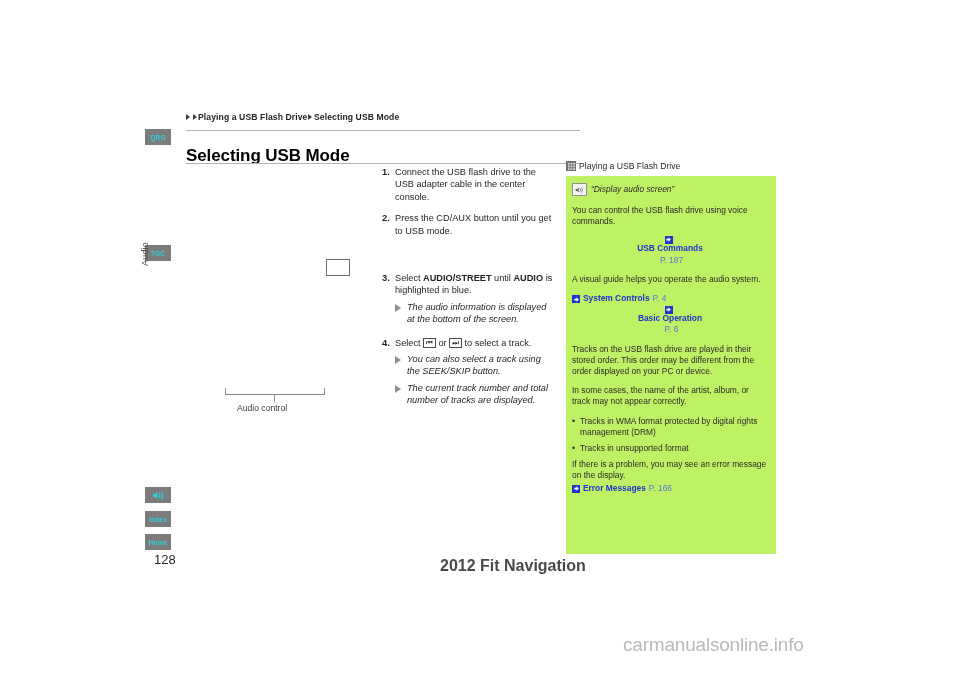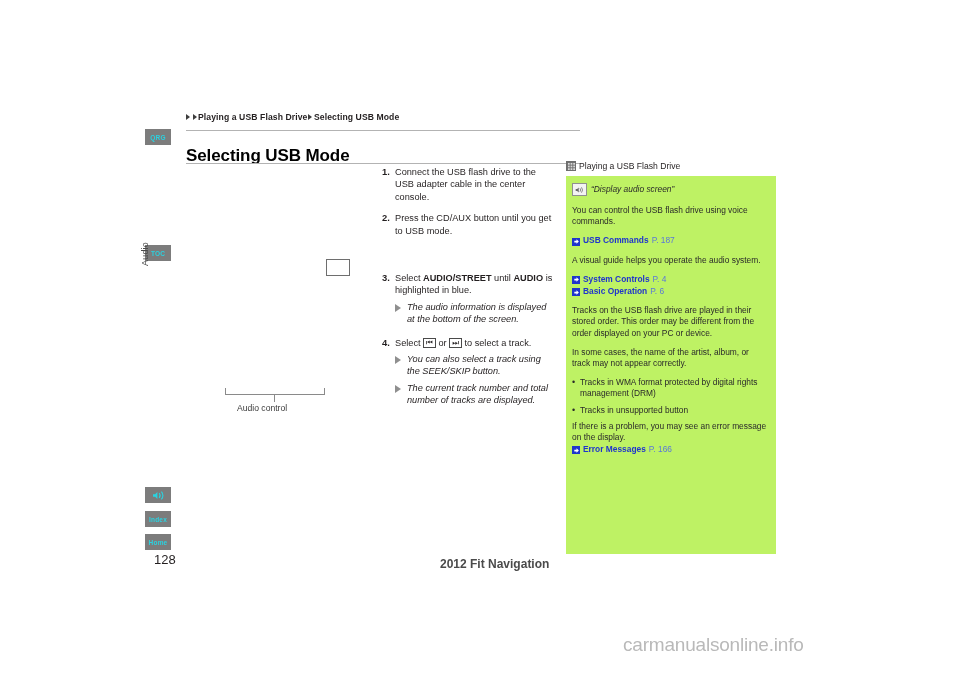--- a/index.html
+++ b/index.html
@@ -274,21 +274,21 @@
   .ref-name {
     color: #1f35cc;
     font-weight: bold;
     font-size: 8.4px;
   }
   .ref-page {
     color: #5a78d8;
     font-size: 8.4px;
     margin-left: 3px;
   }
-  .ref-block { margin-bottom: 8px; }
+  .ref-block { margin-bottom: 8px; flex-direction: column; }
 
   .bullet {
     display: flex;
     margin-bottom: 5px;
   }
   .bullet-dot {
     flex: 0 0 8px;
     font-size: 9px;
     line-height: 11.2px;
     color: #2a2a2a;
@@ -301,21 +301,21 @@
     left: 154px;
     top: 552px;
     font-size: 13px;
     font-weight: normal;
     color: #231f20;
   }
   .footer-title {
     position: absolute;
     left: 440px;
     top: 557px;
-    font-size: 12px;
+    font-size: 16px;
     color: #4a4a4a;
     font-weight: bold;
   }
   .watermark {
     position: absolute;
     left: 623px;
     top: 634px;
     font-size: 19px;
     color: #b9b9b9;
     letter-spacing: -0.2px;
@@ -461,21 +461,21 @@
 
       <p>Tracks on the USB flash drive are played in their stored order. This order may be different from the order displayed on your PC or device.</p>
       <p>In some cases, the name of the artist, album, or track may not appear correctly.</p>
 
       <div class="bullet">
         <span class="bullet-dot">•</span>
         <span class="bullet-text">Tracks in WMA format protected by digital rights management (DRM)</span>
       </div>
       <div class="bullet">
         <span class="bullet-dot">•</span>
-        <span class="bullet-text">Tracks in unsupported button</span>
+        <span class="bullet-text">Tracks in unsupported format</span>
       </div>
 
       <p style="margin-bottom:1px;">If there is a problem, you may see an error message on the display.</p>
       <div class="ref">
         <span class="ref-icon">
           <svg width="7" height="7" viewBox="0 0 8 8">
               <path d="M1.5 3 H4 V1.3 L6.7 4 L4 6.7 V5 H1.5 Z" fill="#ffffff"></path>
             </svg>
         </span>
         <span class="ref-name">Error Messages</span>

